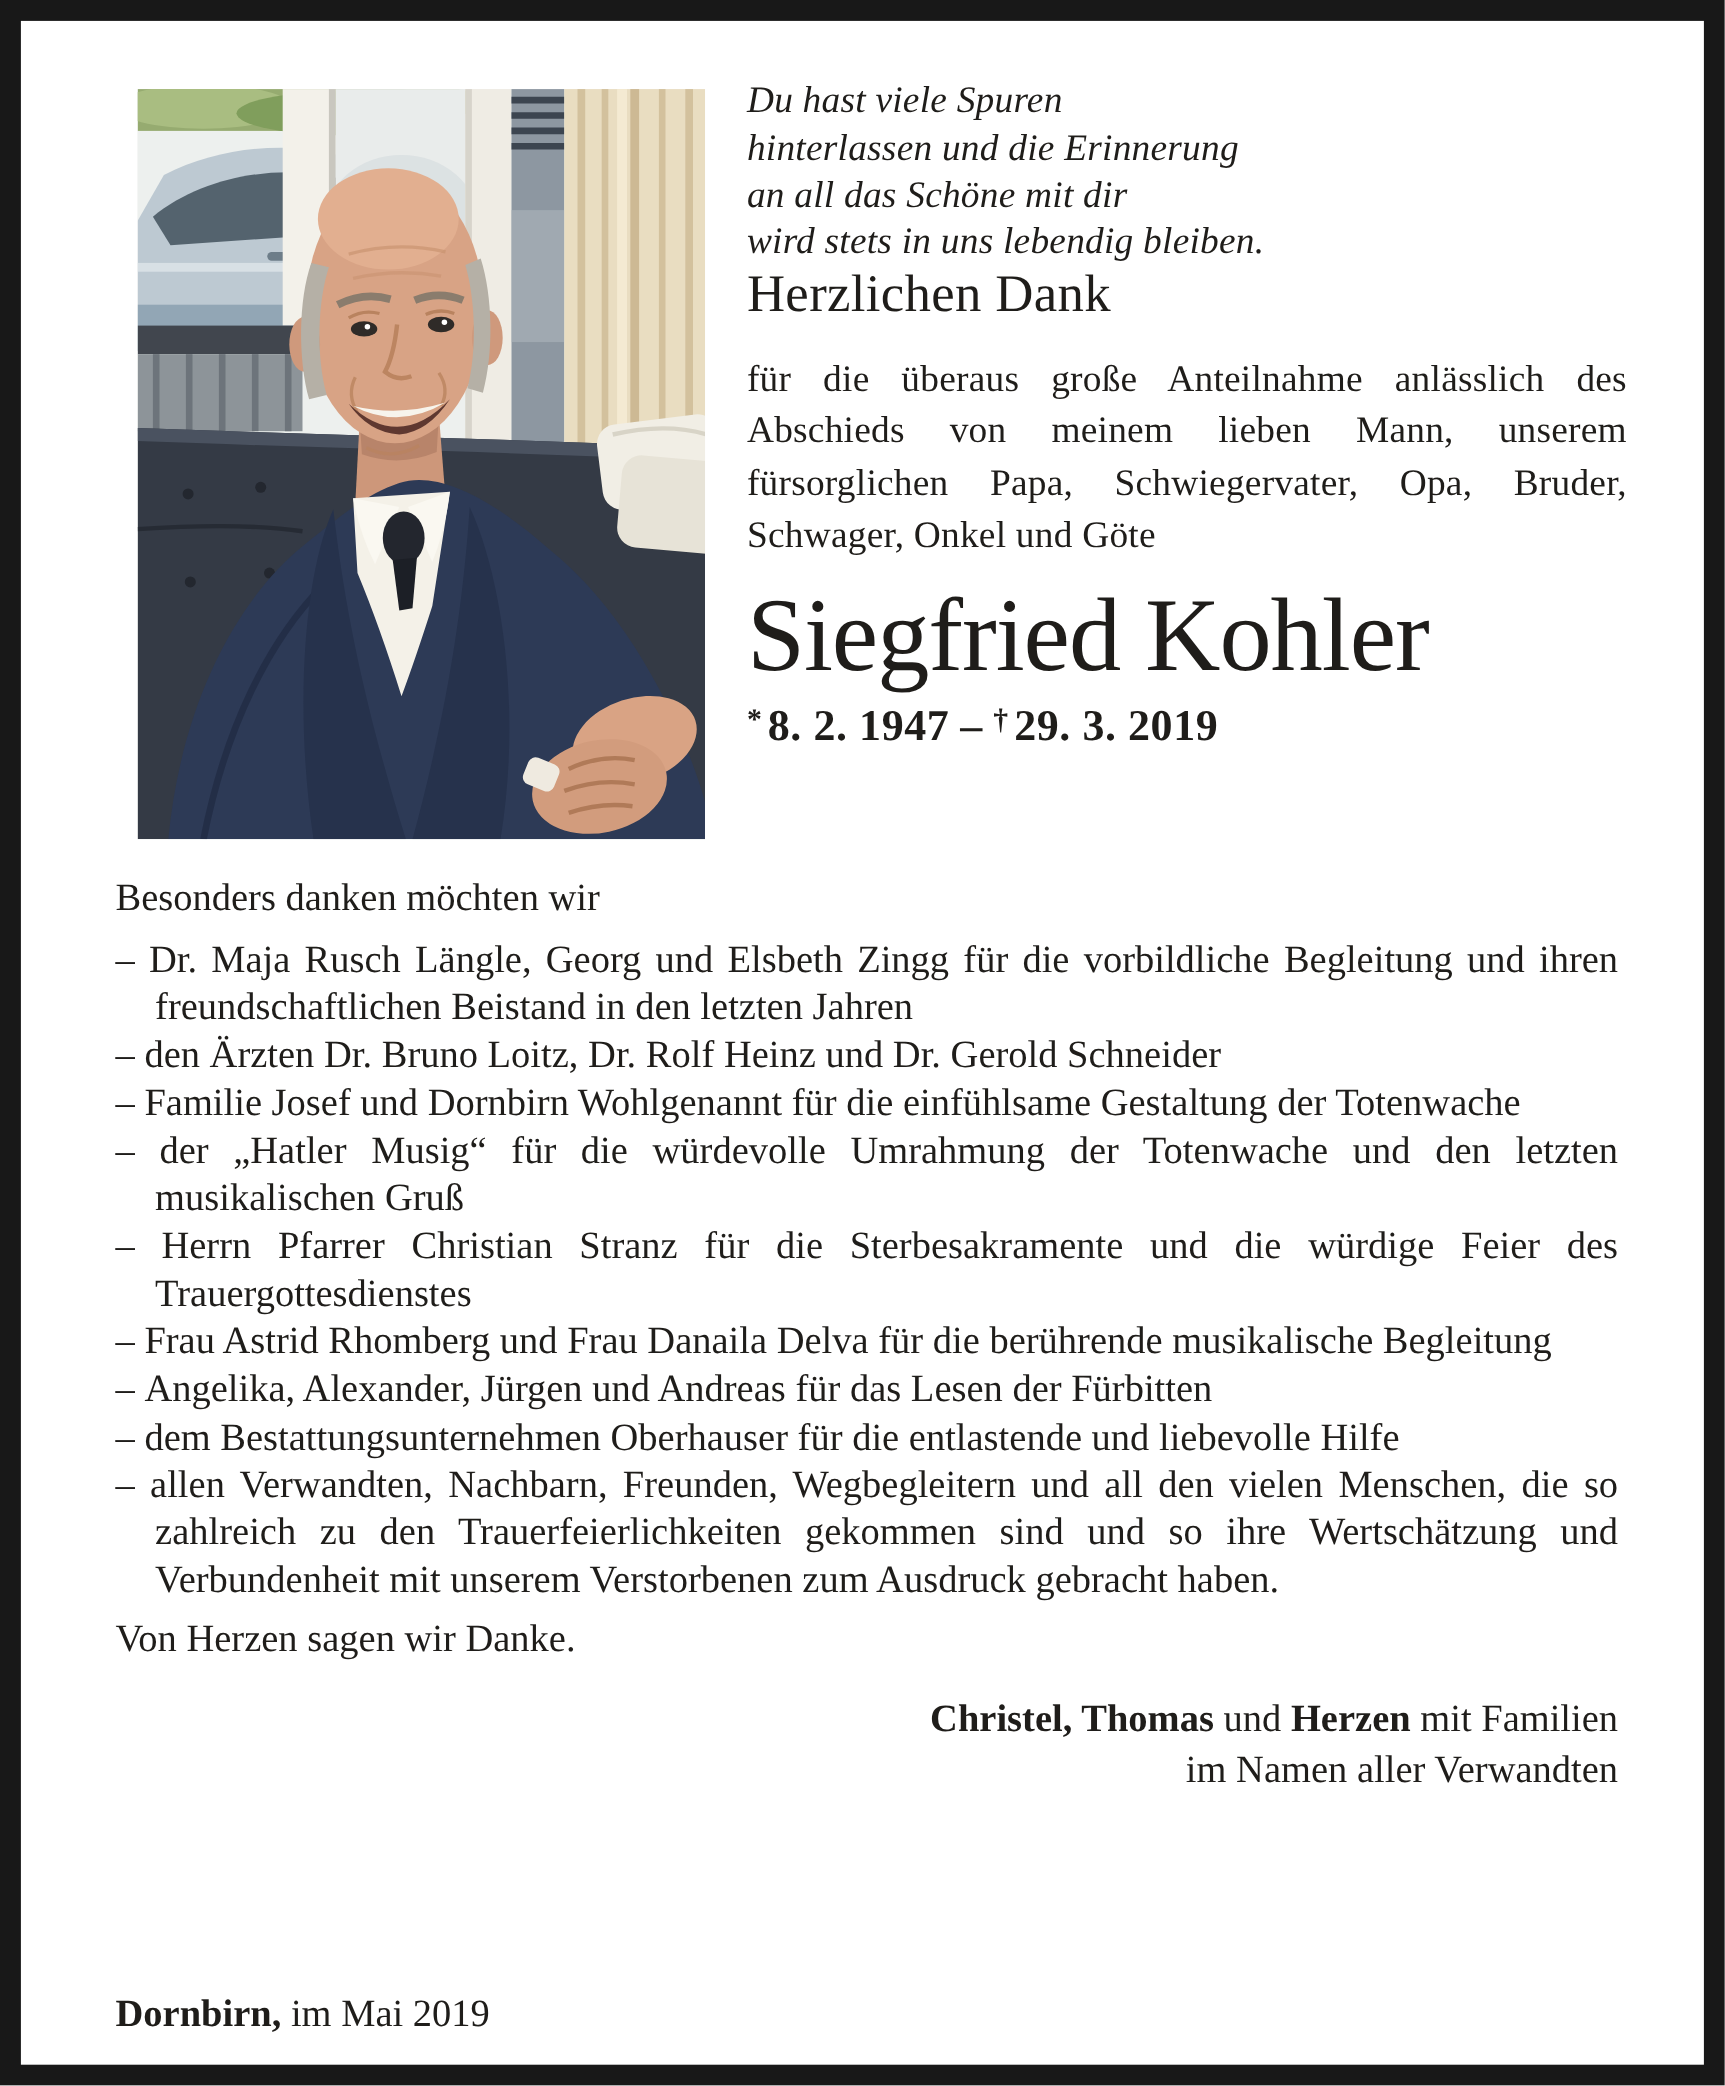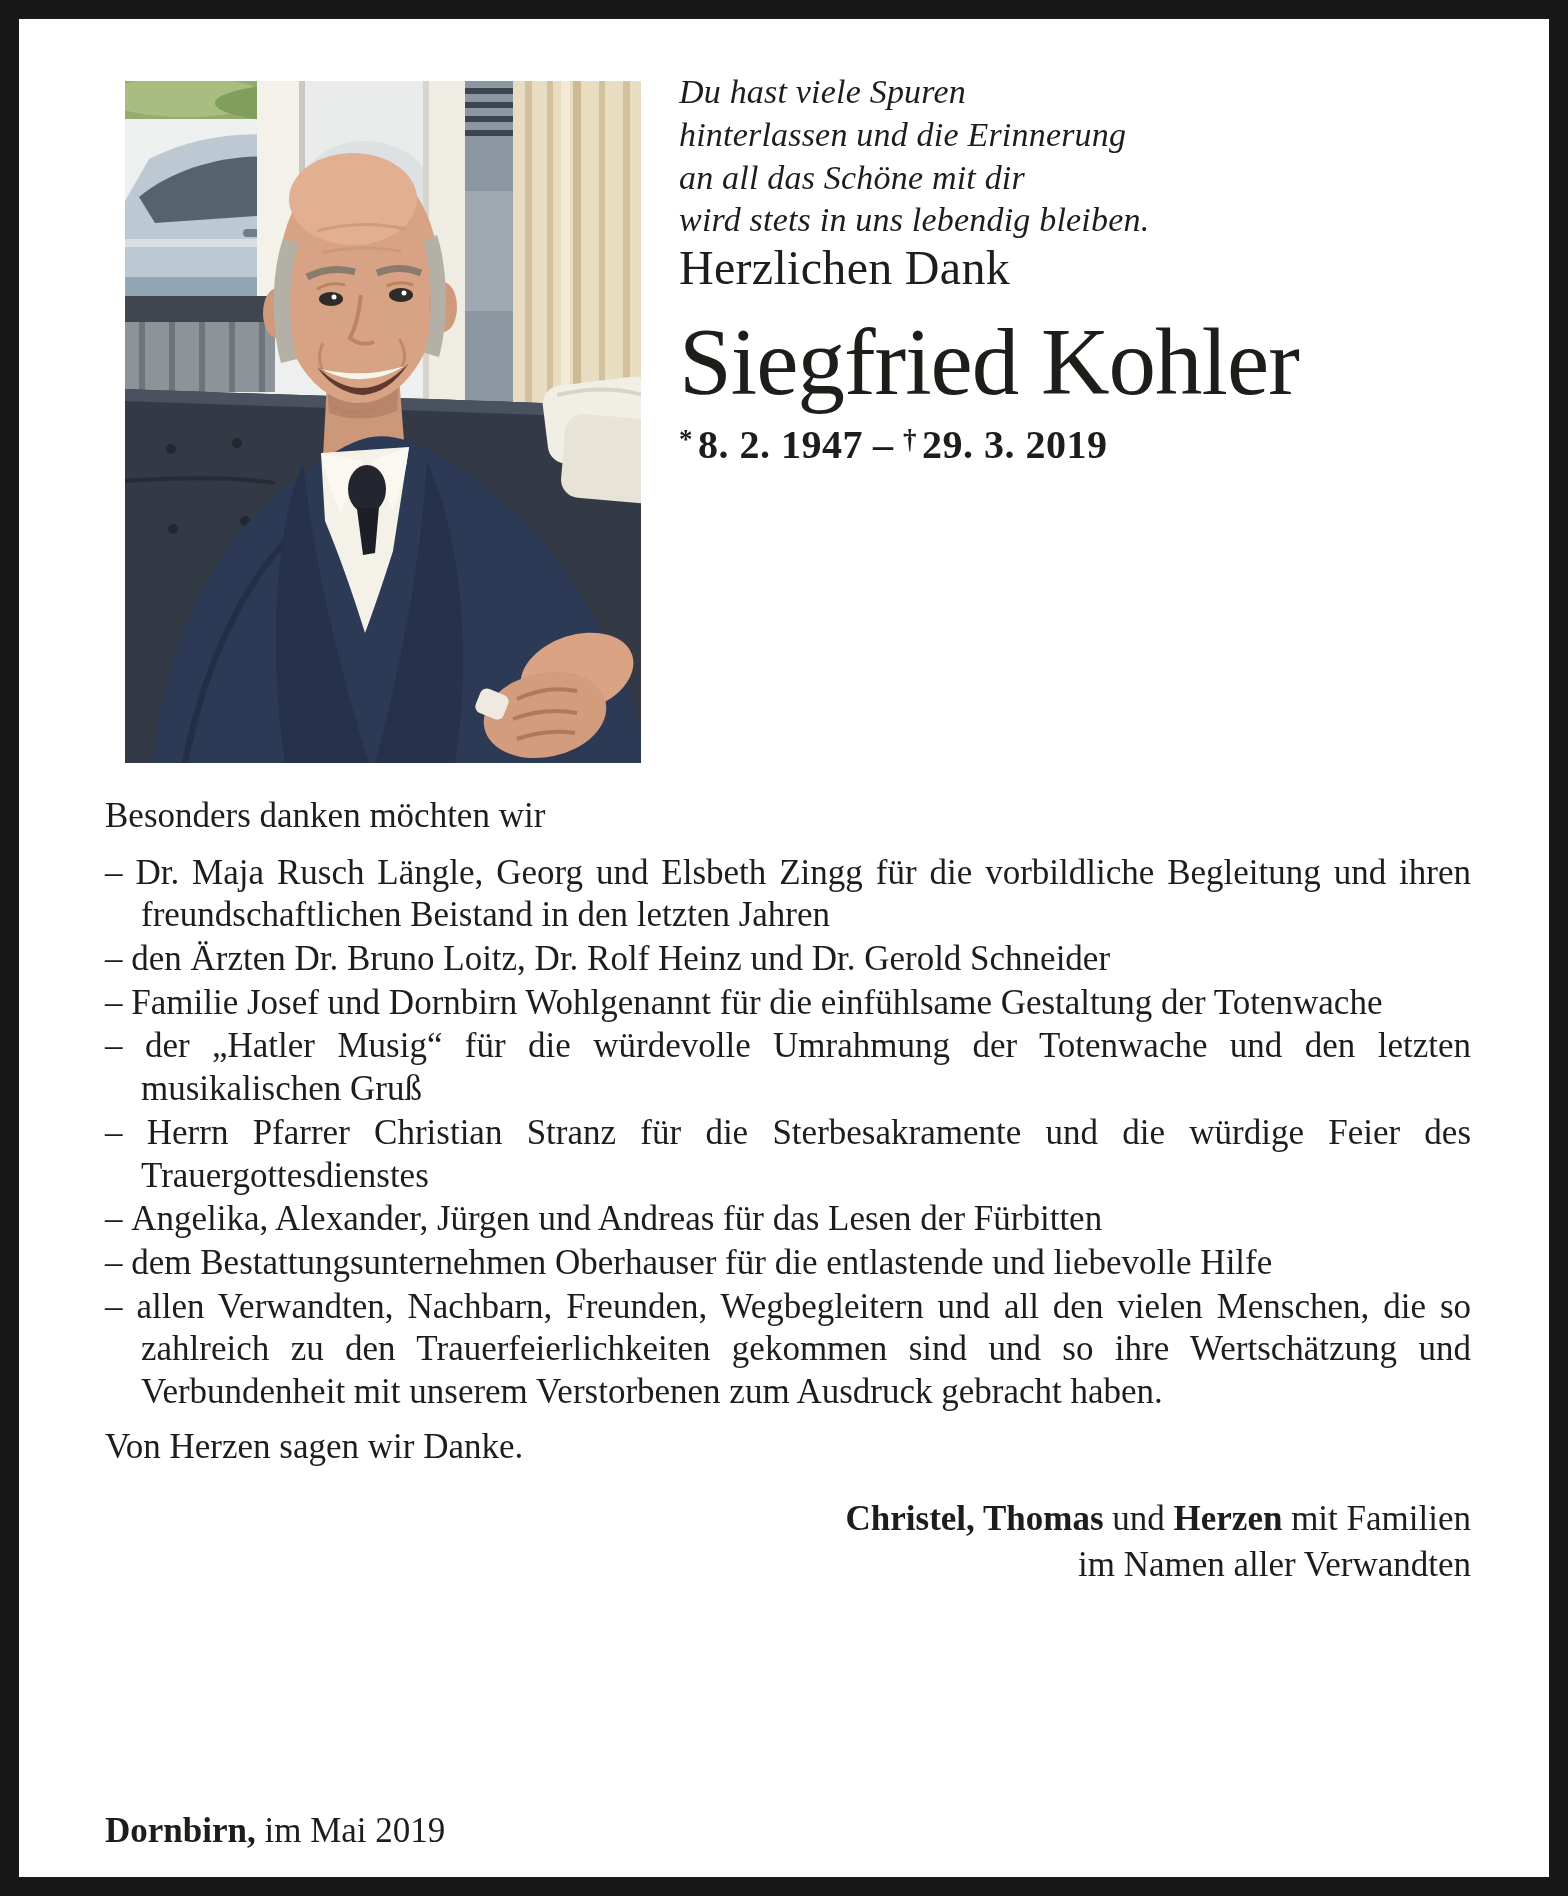--- a/index.html
+++ b/index.html
@@ -168,32 +168,34 @@
     </div>
 
     <div class="right-col">
       <div class="poem">
         <div>Du hast viele Spuren</div>
         <div>hinterlassen und die Erinnerung</div>
         <div>an all das Schöne mit dir</div>
         <div>wird stets in uns lebendig bleiben.</div>
       </div>
       <div class="thanks-title">Herzlichen Dank</div>
+      <div class="thanks-para">für die überaus große Anteilnahme anlässlich des Abschieds von meinem lieben Mann, unserem fürsorglichen Papa, Schwiegervater, Opa, Bruder, Schwager, Onkel und Göte</div>
       <div class="deceased-name">Siegfried Kohler</div>
       <div class="dates"><span class="sym">*</span><span>8. 2. 1947</span><span class="sep"> – </span><span class="sym">†</span><span>29. 3. 2019</span></div>
     </div>
 
     <div class="bottom">
       <div class="intro">Besonders danken möchten wir</div>
       <ul class="thanks-list">
         <li>Dr. Maja Rusch Längle, Georg und Elsbeth Zingg für die vorbildliche Begleitung und ihren freundschaftlichen Beistand in den letzten Jahren</li>
         <li>den Ärzten Dr. Bruno Loitz, Dr. Rolf Heinz und Dr. Gerold Schneider</li>
         <li>Familie Josef und Dornbirn Wohlgenannt für die einfühlsame Gestaltung der Totenwache</li>
         <li>der „Hatler Musig“ für die würdevolle Umrahmung der Totenwache und den letzten musikalischen Gruß</li>
         <li>Herrn Pfarrer Christian Stranz für die Sterbesakramente und die würdige Feier des Trauergottesdienstes</li>
+        <li>Frau Astrid Rhomberg und Frau Danaila Delva für die berührende musikalische Begleitung</li>
         <li>Angelika, Alexander, Jürgen und Andreas für das Lesen der Fürbitten</li>
         <li>dem Bestattungsunternehmen Oberhauser für die entlastende und liebevolle Hilfe</li>
         <li>allen Verwandten, Nachbarn, Freunden, Wegbegleitern und all den vielen Menschen, die so zahlreich zu den Trauerfeierlichkeiten gekommen sind und so ihre Wertschätzung und Verbundenheit mit unserem Verstorbenen zum Ausdruck gebracht haben.</li>
       </ul>
       <div class="closing">Von Herzen sagen wir Danke.</div>
       <div class="signature">
         <div class="sig-line"><span class="b">Christel, Thomas</span><span> und </span><span class="b">Herzen</span><span> mit Familien</span></div>
         <div class="sig-line">im Namen aller Verwandten</div>
       </div>
     </div>

